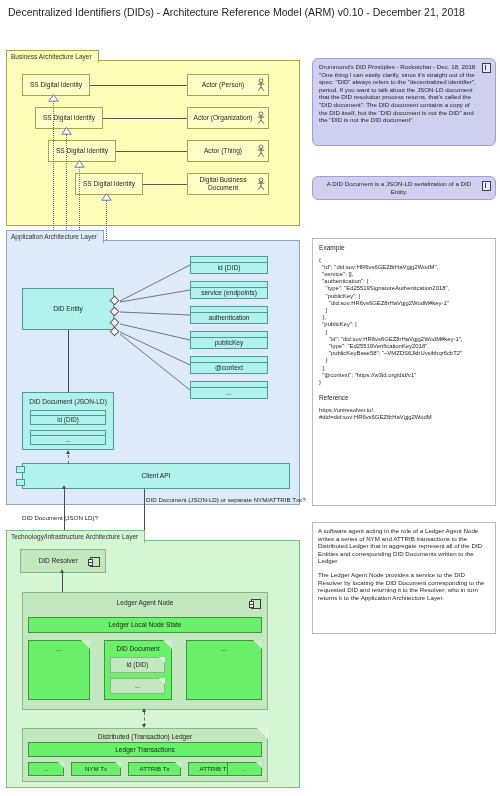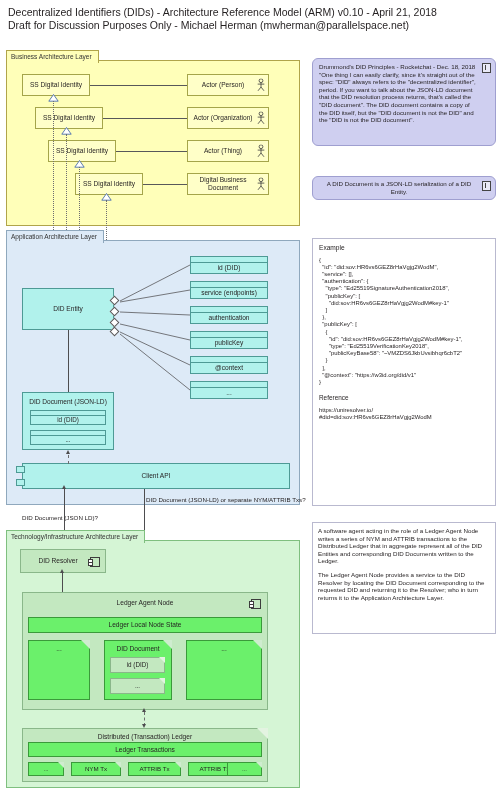--- a/index.html
+++ b/index.html
@@ -213,22 +213,21 @@
     width: 100%;
     text-align: center;
     font-size: 6.6px;
     line-height: 8px;
   }
 </style>
 </head>
 <body>
 
 <div id="doc-title" class="abs">
-  <div>Decentralized Identifiers (DIDs) - Architecture Reference Model (ARM) v0.10 - April 21, 2018</div>
-  <div>Draft for Discussion Purposes Only - Michael Herman (mwherman@parallelspace.net)</div>
+  <div>Decentralized Identifiers (DIDs) - Architecture Reference Model (ARM) v0.10 - December 21, 2018</div>
 </div>
 
 <div id="business-layer" class="abs layer" style="left:6px; top:60px; width:294px; height:166px;">
   <div class="layer-tab">Business Architecture Layer</div>
 </div>
 
 <div class="abs biz-box" style="left:22px; top:74px; width:68px; height:22px;">
   <div class="el-label">SS Digital Identity</div>
 </div>
 <div class="abs biz-box" style="left:35px; top:107px; width:68px; height:22px;">

